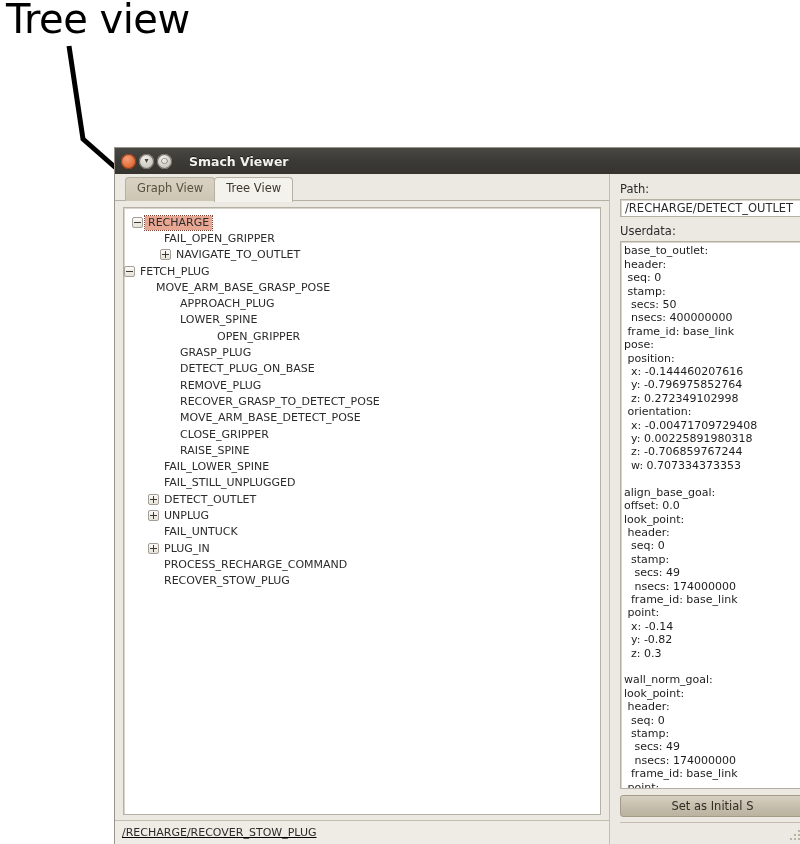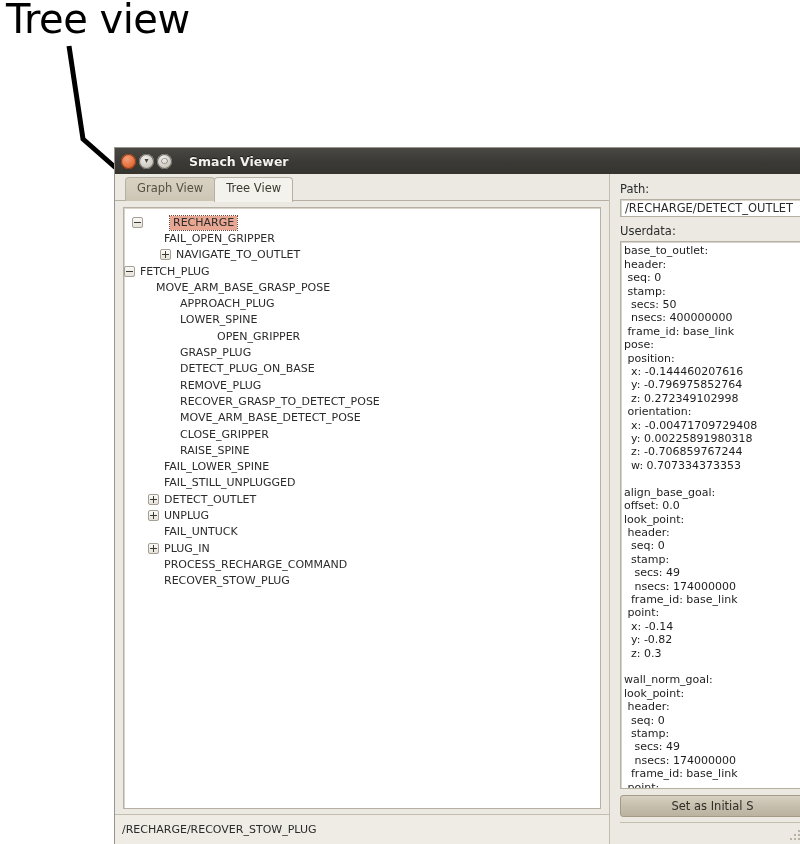--- a/index.html
+++ b/index.html
@@ -206,27 +206,28 @@
   .row-label { line-height: 1; }
   .row-label.selected {
     background: #e7a793;
     outline: 1px dotted #7a4333;
     padding: 1px 3px 2px 3px;
     margin: -1px -3px -2px -3px;
     color: #2b2b2b;
   }
 
   #status-bar {
-    height: 30px;
+    height: 24px;
     margin: 5px 0 0 0;
     background: #efece5;
     border-top: 1px solid #c3bdb0;
     display: flex;
     align-items: center;
     box-sizing: border-box;
+    text-decoration: underline;
   }
   #status-text {
     font-size: 11px;
     color: #2b2b2b;
     padding-left: 7px;
     font-family: "DejaVu Sans", sans-serif;
   }
 
   
   #right-pane {
@@ -341,21 +342,21 @@
         <div class="tab inactive">
           <span>Graph View</span>
         </div>
         <div class="tab active">
           <span>Tree View</span>
         </div>
       </div>
 
       <div id="tree-frame">
         <div id="tree-list">
-            <div class="tree-row" style="padding-left: 8px; gap: 25px;">
+            <div class="tree-row" style="padding-left: 8px;">
               <span class="toggle">
                 <span class="bar"></span>
               </span>
               <span class="row-label selected">RECHARGE</span>
             </div>
             <div class="tree-row" style="padding-left: 24px;">
               <span class="toggle empty"></span>
               <span class="row-label">FAIL_OPEN_GRIPPER</span>
             </div>
             <div class="tree-row" style="padding-left: 36px;">

